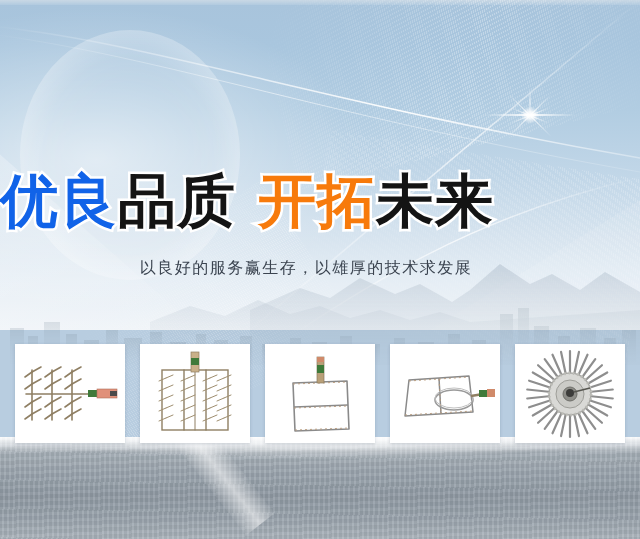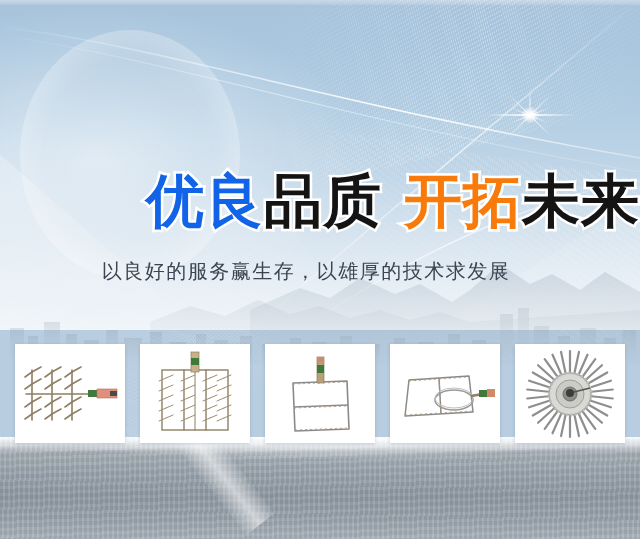--- a/index.html
+++ b/index.html
@@ -126,21 +126,21 @@
     background:linear-gradient(180deg,rgba(255,255,255,.75),rgba(255,255,255,0));
   }
   .ground-glow{
     position:absolute;left:40px;top:-4px;width:560px;height:26px;
     background:radial-gradient(ellipse at 50% 0%, rgba(255,255,255,.85) 0%, rgba(255,255,255,0) 75%);
   }
 
   
   .headline{
     position:absolute;left:0;top:170px;width:640px;
-    text-align:right;white-space:nowrap;
+    text-align:left;white-space:nowrap;
     font-family:"DejaVu Sans","Liberation Sans",sans-serif;
     font-size:58px;font-weight:bold;line-height:62px;
     letter-spacing:1px;
   }
   .headline span{
     display:inline-block;
     -webkit-text-stroke:5px #ffffff;
     paint-order:stroke fill;
     text-shadow:
        0 0 2px rgba(255,255,255,.95),
@@ -148,21 +148,21 @@
   }
   .h-blue  {color:#1163e8;}
   .h-black {color:#141414;}
   .h-orange{color:#f77a0b;}
   .h-gap{display:inline-block;width:22px;}
 
   .subtitle{
     position:absolute;left:0;top:258px;width:612px;
     text-align:center;white-space:nowrap;
     font-family:"DejaVu Sans","Liberation Sans",sans-serif;
-    font-size:20px;font-weight:400;color:#3b4450;
+    font-size:16px;font-weight:400;color:#3b4450;
     letter-spacing:1.5px;
   }
 
   
   .cards{
     position:absolute;left:15px;top:344px;width:610px;height:99px;
     display:flex;justify-content:space-between;
   }
   .card{
     width:110px;height:99px;background:#ffffff;

